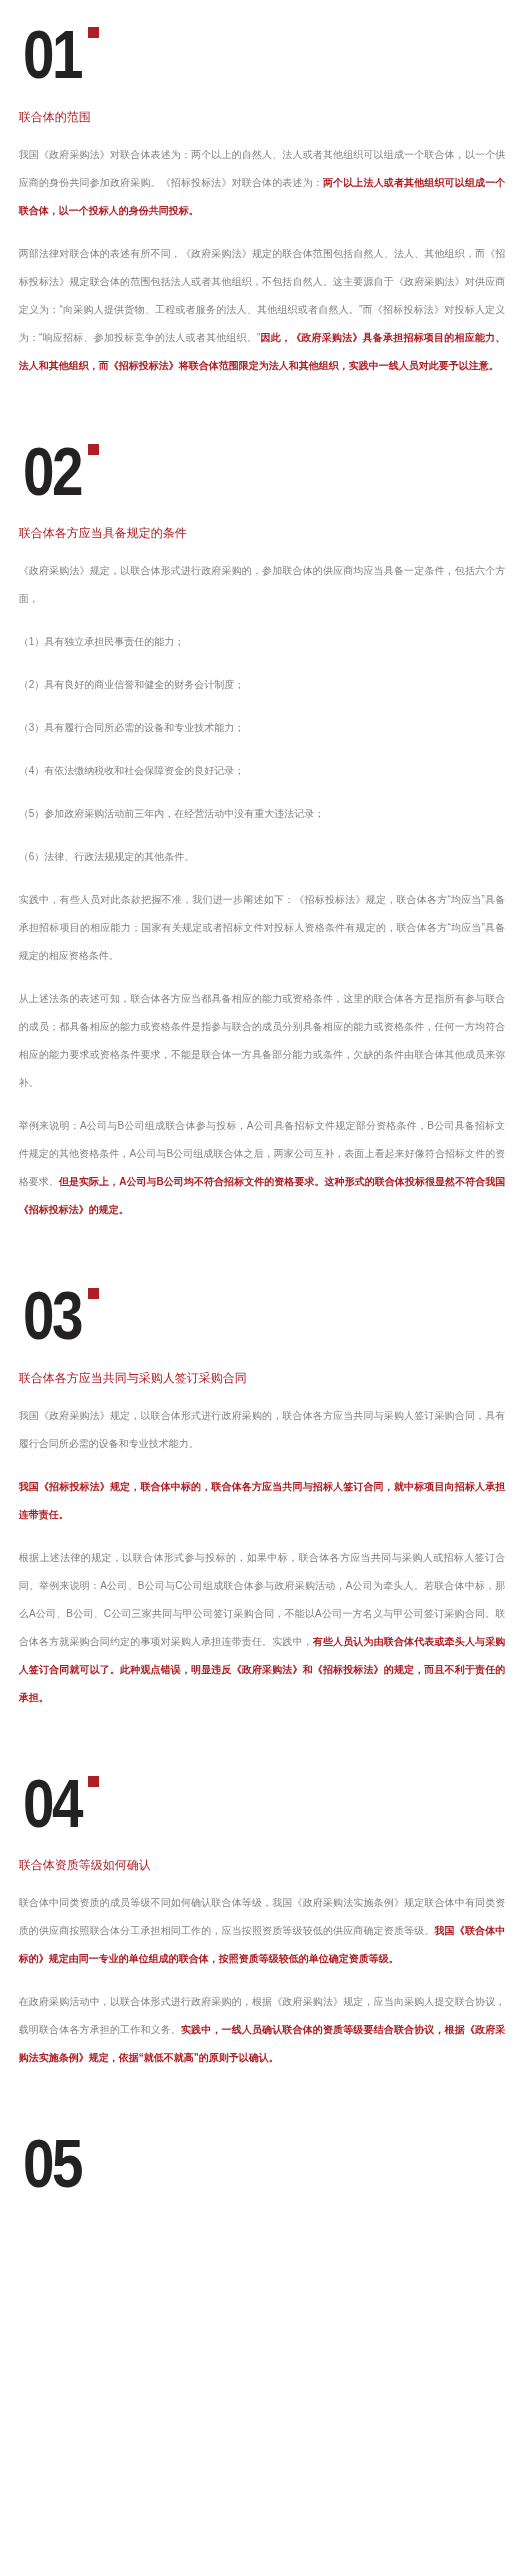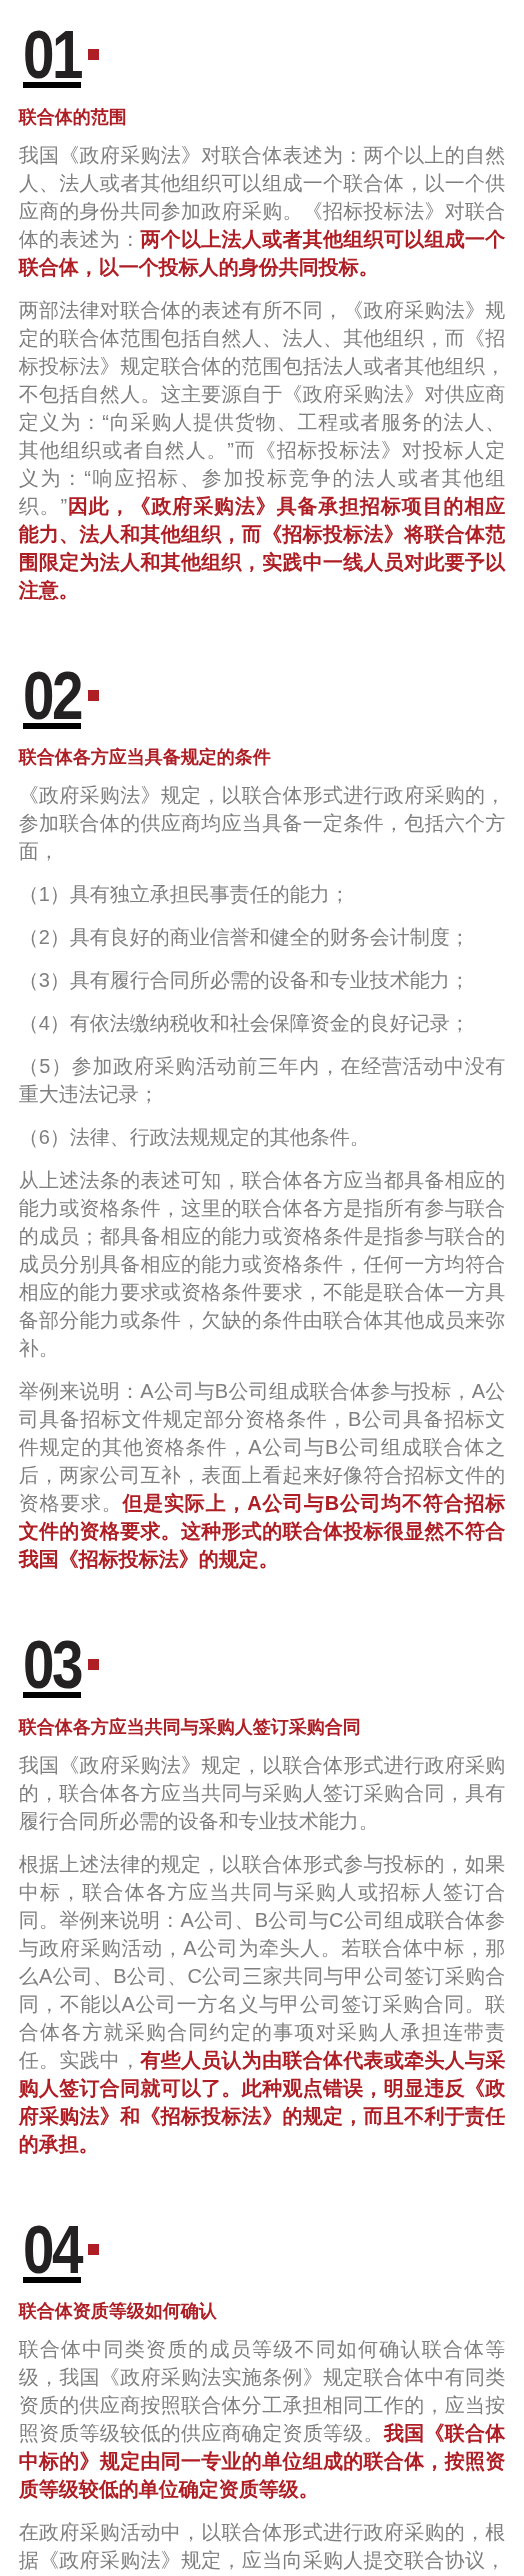--- a/index.html
+++ b/index.html
@@ -15,51 +15,50 @@
     padding: 27px 18.7px 18px 18.7px;
   }
   .section {
     margin-top: 64px;
   }
   .section:first-child {
     margin-top: 0;
   }
   .sec-num {
     display: flex;
-    align-items: center;
+    align-items: flex-start;
     line-height: 0.82;
     margin: 0 0 24px 4.5px;
-    text-decoration: underline;
   }
   .sec-num .digits {
     font-size: 69px;
     font-weight: 800;
     letter-spacing: -3px;
     color: var(--num-color, #242122);
     transform: scaleX(0.82);
     transform-origin: left bottom;
   }
   .sec-num .dot {
     width: 11.2px;
     height: 11.2px;
     background: var(--accent, #ae1e24);
     display: inline-block;
     margin-left: -6px;
     margin-bottom: 1.5px;
   }
   .sec-heading {
     color: var(--accent, #ae1e24);
-    font-size: 18px;
-    font-weight: bold;
+    font-size: 12px;
+    font-weight: normal;
     line-height: 18px;
     margin: 0 0 4.5px 0;
   }
   .para {
     color: var(--body-gray, #7f7f7f);
-    font-size: 20px;
+    font-size: 10px;
     line-height: 28px;
     margin: 15px 0 0 0;
     text-align: justify;
   }
   .em {
     color: var(--accent, #ae1e24);
     font-weight: bold;
   }
 </style>
 </head>
@@ -81,30 +80,32 @@
         <span class="dot"></span>
       </div>
       <h2 class="sec-heading">联合体各方应当具备规定的条件</h2>
       <p class="para"><span>《政府采购法》规定，以联合体形式进行政府采购的，参加联合体的供应商均应当具备一定条件，包括六个方面，</span></p>
       <p class="para"><span>（1）具有独立承担民事责任的能力；</span></p>
       <p class="para"><span>（2）具有良好的商业信誉和健全的财务会计制度；</span></p>
       <p class="para"><span>（3）具有履行合同所必需的设备和专业技术能力；</span></p>
       <p class="para"><span>（4）有依法缴纳税收和社会保障资金的良好记录；</span></p>
       <p class="para"><span>（5）参加政府采购活动前三年内，在经营活动中没有重大违法记录；</span></p>
       <p class="para"><span>（6）法律、行政法规规定的其他条件。</span></p>
+      <p class="para"><span>实践中，有些人员对此条款把握不准，我们进一步阐述如下：《招标投标法》规定，联合体各方“均应当”具备承担招标项目的相应能力；国家有关规定或者招标文件对投标人资格条件有规定的，联合体各方“均应当”具备规定的相应资格条件。</span></p>
       <p class="para"><span>从上述法条的表述可知，联合体各方应当都具备相应的能力或资格条件，这里的联合体各方是指所有参与联合的成员；都具备相应的能力或资格条件是指参与联合的成员分别具备相应的能力或资格条件，任何一方均符合相应的能力要求或资格条件要求，不能是联合体一方具备部分能力或条件，欠缺的条件由联合体其他成员来弥补。</span></p>
       <p class="para"><span>举例来说明：A公司与B公司组成联合体参与投标，A公司具备招标文件规定部分资格条件，B公司具备招标文件规定的其他资格条件，A公司与B公司组成联合体之后，两家公司互补，表面上看起来好像符合招标文件的资格要求。</span><span class="em">但是实际上，A公司与B公司均不符合招标文件的资格要求。这种形式的联合体投标很显然不符合我国《招标投标法》的规定。</span></p>
     </div>
     <div class="section">
       <div class="sec-num">
         <span class="digits">03</span>
         <span class="dot"></span>
       </div>
       <h2 class="sec-heading">联合体各方应当共同与采购人签订采购合同</h2>
       <p class="para"><span>我国《政府采购法》规定，以联合体形式进行政府采购的，联合体各方应当共同与采购人签订采购合同，具有履行合同所必需的设备和专业技术能力。</span></p>
+      <p class="para"><span class="em">我国《招标投标法》规定，联合体中标的，联合体各方应当共同与招标人签订合同，就中标项目向招标人承担连带责任。</span></p>
       <p class="para"><span>根据上述法律的规定，以联合体形式参与投标的，如果中标，联合体各方应当共同与采购人或招标人签订合同。举例来说明：A公司、B公司与C公司组成联合体参与政府采购活动，A公司为牵头人。若联合体中标，那么A公司、B公司、C公司三家共同与甲公司签订采购合同，不能以A公司一方名义与甲公司签订采购合同。联合体各方就采购合同约定的事项对采购人承担连带责任。实践中，</span><span class="em">有些人员认为由联合体代表或牵头人与采购人签订合同就可以了。此种观点错误，明显违反《政府采购法》和《招标投标法》的规定，而且不利于责任的承担。</span></p>
     </div>
     <div class="section">
       <div class="sec-num">
         <span class="digits">04</span>
         <span class="dot"></span>
       </div>
       <h2 class="sec-heading">联合体资质等级如何确认</h2>
       <p class="para"><span>联合体中同类资质的成员等级不同如何确认联合体等级，我国《政府采购法实施条例》规定联合体中有同类资质的供应商按照联合体分工承担相同工作的，应当按照资质等级较低的供应商确定资质等级。</span><span class="em">我国《联合体中标的》规定由同一专业的单位组成的联合体，按照资质等级较低的单位确定资质等级。</span></p>
       <p class="para"><span>在政府采购活动中，以联合体形式进行政府采购的，根据《政府采购法》规定，应当向采购人提交联合协议，载明联合体各方承担的工作和义务。</span><span class="em">实践中，一线人员确认联合体的资质等级要结合联合协议，根据《政府采购法实施条例》规定，依据“就低不就高”的原则予以确认。</span></p>

